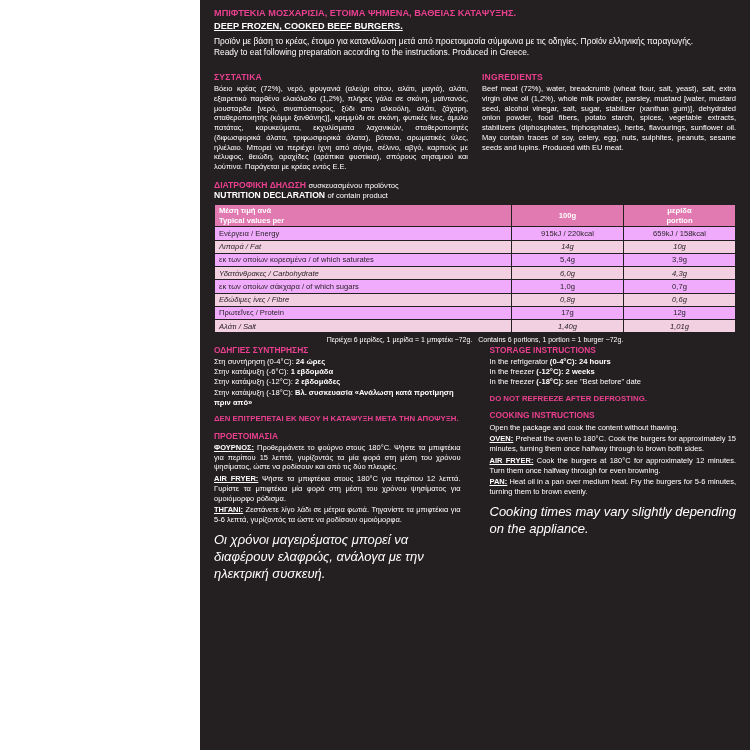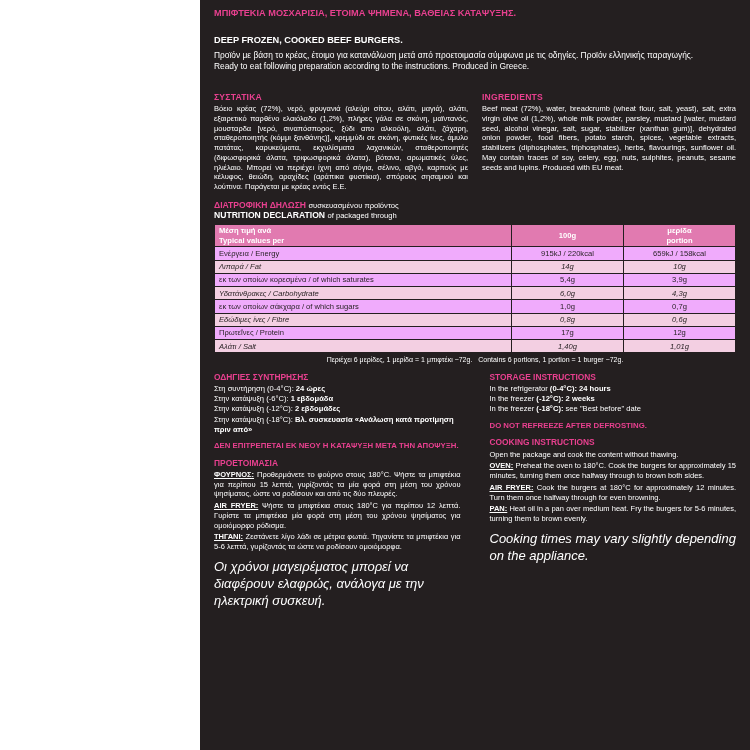--- a/index.html
+++ b/index.html
@@ -16,26 +16,26 @@
     color:#ffffff;
     box-sizing:border-box;
     padding:8px 14px 4px 14px;
     font-size:8.2px;
     line-height:1.22;
   }
   b{font-weight:bold;}
   u{text-decoration:underline;}
   .title-block{margin-bottom:4px;}
   .t1{font-weight:bold;font-size:9.2px;color:#e8408f;line-height:1.2;}
-  .t2{font-weight:bold;font-size:9.2px;color:#ffffff;line-height:1.2;margin-top:16px;}
+  .t2{font-weight:bold;font-size:9.2px;color:#ffffff;line-height:1.2;margin-top:2px;text-decoration:underline;}
   .desc{font-size:8.4px;line-height:1.28;margin-top:3px;}
   .desc .el{color:#ffffff;}
   .desc .en{color:#ffffff;}
 
-  .cols{display:flex;gap:14px;margin-top:20px;}
+  .cols{display:flex;gap:14px;margin-top:14px;}
   .col{width:calc(50% - 7px);}
   .sec-h{color:#e8408f;font-weight:bold;font-size:8.6px;letter-spacing:.2px;}
   .ing{font-size:7.5px;line-height:1.3;text-align:justify;margin-top:2px;}
   .ing2{font-size:7.5px;line-height:1.3;text-align:justify;margin-top:2px;}
 
   .nutri-head{margin-top:8px;}
   .nutri-head .l1{color:#e8408f;font-weight:bold;font-size:8.6px;}
   .nutri-head .l1 span.reg{color:#ffffff;font-weight:normal;font-size:7.6px;}
   .nutri-head .l2{color:#ffffff;font-weight:bold;font-size:8.6px;}
   .nutri-head .l2 span.reg{color:#ffffff;font-weight:normal;font-size:7.6px;}
@@ -54,21 +54,21 @@
     text-align:center;
   }
   table.nutri th{font-weight:bold;}
   table.nutri th.lead, table.nutri td.lead{text-align:left;}
   table.nutri tr.alt td{background:#f3cfe2;font-style:italic;}
   table.nutri th.hdr{background:#e17ab0;color:#ffffff;}
   .contains{
     font-size:7px;color:#ffffff;margin-top:3px;text-align:center;
   }
 
-  .cols2{display:flex;gap:29px;margin-top:7px;}
+  .cols2{display:flex;gap:29px;}
   .storage-el .h,.storage-en .h{color:#e8408f;font-weight:bold;font-size:8.4px;}
   .lines{font-size:7.6px;line-height:1.34;margin-top:2px;}
   .warn{color:#e8408f;font-weight:bold;font-size:7.8px;line-height:1.25;margin-top:6px;}
   .prep-h{color:#e8408f;font-weight:bold;font-size:8.4px;margin-top:7px;}
   .prep{font-size:7.5px;line-height:1.3;margin-top:2px;text-align:justify;}
   .ital{font-style:italic;font-size:13px;line-height:1.3;margin-top:7px;}
 </style>
 </head>
 <body>
 
@@ -95,21 +95,21 @@
     </div>
   </div>
 
   <div class="nutri-head">
     <div class="l1">
       <span>ΔΙΑΤΡΟΦΙΚΗ ΔΗΛΩΣΗ</span>
       <span class="reg">συσκευασμένου προϊόντος</span>
     </div>
     <div class="l2">
       <span>NUTRITION DECLARATION</span>
-      <span class="reg">of packaged through</span>
+      <span class="reg">of contain product</span>
     </div>
   </div>
 
   <table class="nutri">
     <thead>
       <tr>
         <th class="hdr lead">
           <div>Μέση τιμή ανά</div>
           <div>Typical values per</div>
         </th>

